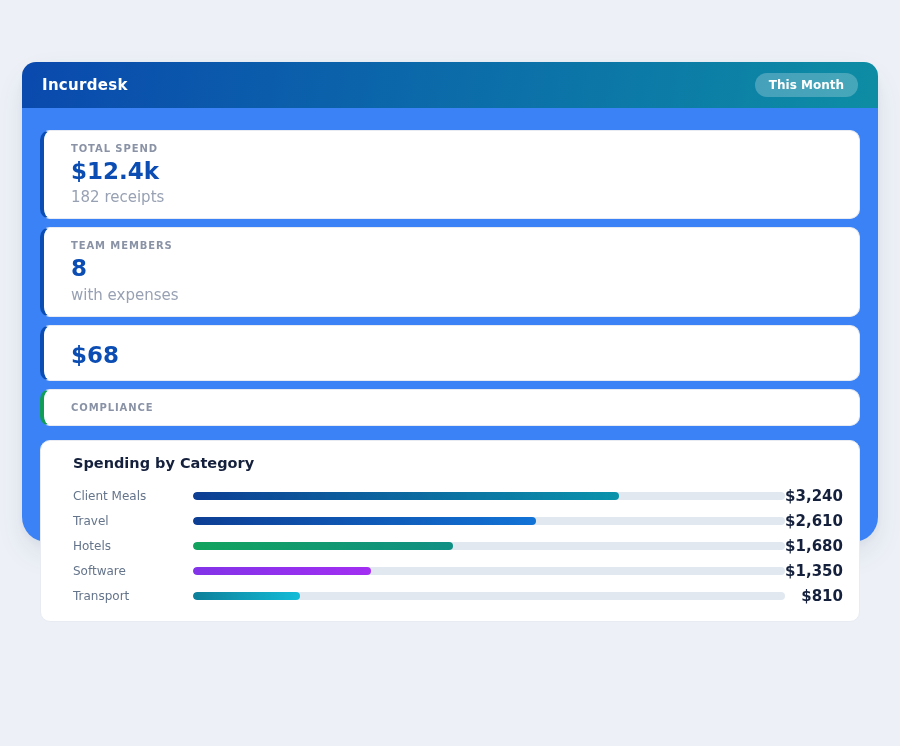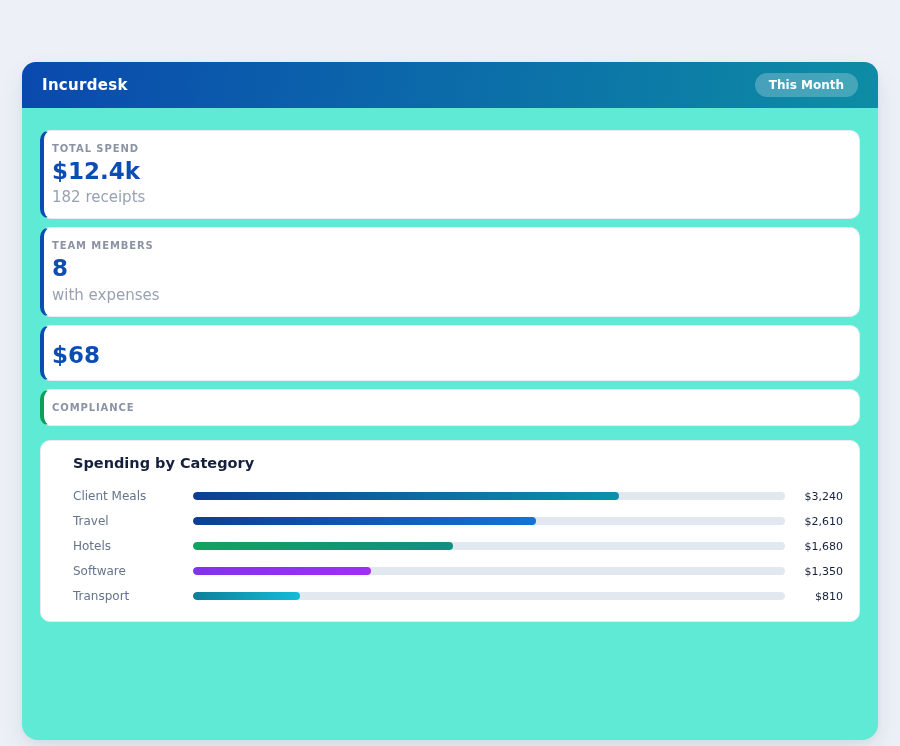--- a/index.html
+++ b/index.html
@@ -6,23 +6,23 @@
   html, body {
     width: 900px; height: 746px;
     background: #edf1f7;
     font-family: "DejaVu Sans", "Liberation Sans", sans-serif;
     position: relative;
     overflow: hidden;
   }
   .panel {
     position: absolute;
     left: 22px; top: 62px;
-    width: 856px; height: 678px;
-    background: #5eead4;
-    border-radius: 16px;
+    width: 856px; height: 480px;
+    background: #3b82f6;
+    border-radius: 25px;
     box-shadow: 0 12px 28px rgba(30, 50, 90, 0.09), 0 2px 6px rgba(30,50,90,0.05);
   }
   .app-header {
     height: 46px;
     border-radius: 14px 14px 0 0;
     display: flex;
     align-items: center;
     justify-content: space-between;
     padding: 0 20px;
   }
@@ -43,21 +43,21 @@
   }
   .stats {
     padding: 22px 18px 0 18px;
   }
   .stat-card {
     background: #ffffff;
     border: 1px solid #e8ecf2;
     border-left-width: 4px;
     border-left-style: solid;
     border-radius: 10px;
-    padding: 12px 16px 12px 8px;
+    padding: 12px 16px 12px 27px;
     margin-bottom: 8px;
   }
   .stat-label {
     font-size: 10px;
     font-weight: bold;
     letter-spacing: 0.9px;
     color: #8a93a6;
     text-transform: uppercase;
   }
   .stat-value {
@@ -105,22 +105,22 @@
   }
   .cat-fill {
     position: absolute;
     left: 0; top: 0; bottom: 0;
     border-radius: 999px;
   }
   .cat-value {
     width: 58px;
     flex: 0 0 58px;
     text-align: right;
-    font-size: 11px;
-    font-weight: normal;
+    font-size: 15px;
+    font-weight: bold;
     color: #15213c;
   }
 </style>
 </head>
 <body>
 
 <div class="panel">
   <div class="app-header" id="app-header" style="background: linear-gradient(100deg, rgb(10, 73, 174), rgb(13, 141, 164));">
     <div class="app-title">Incurdesk</div>
     <div class="period-badge">This Month</div>

